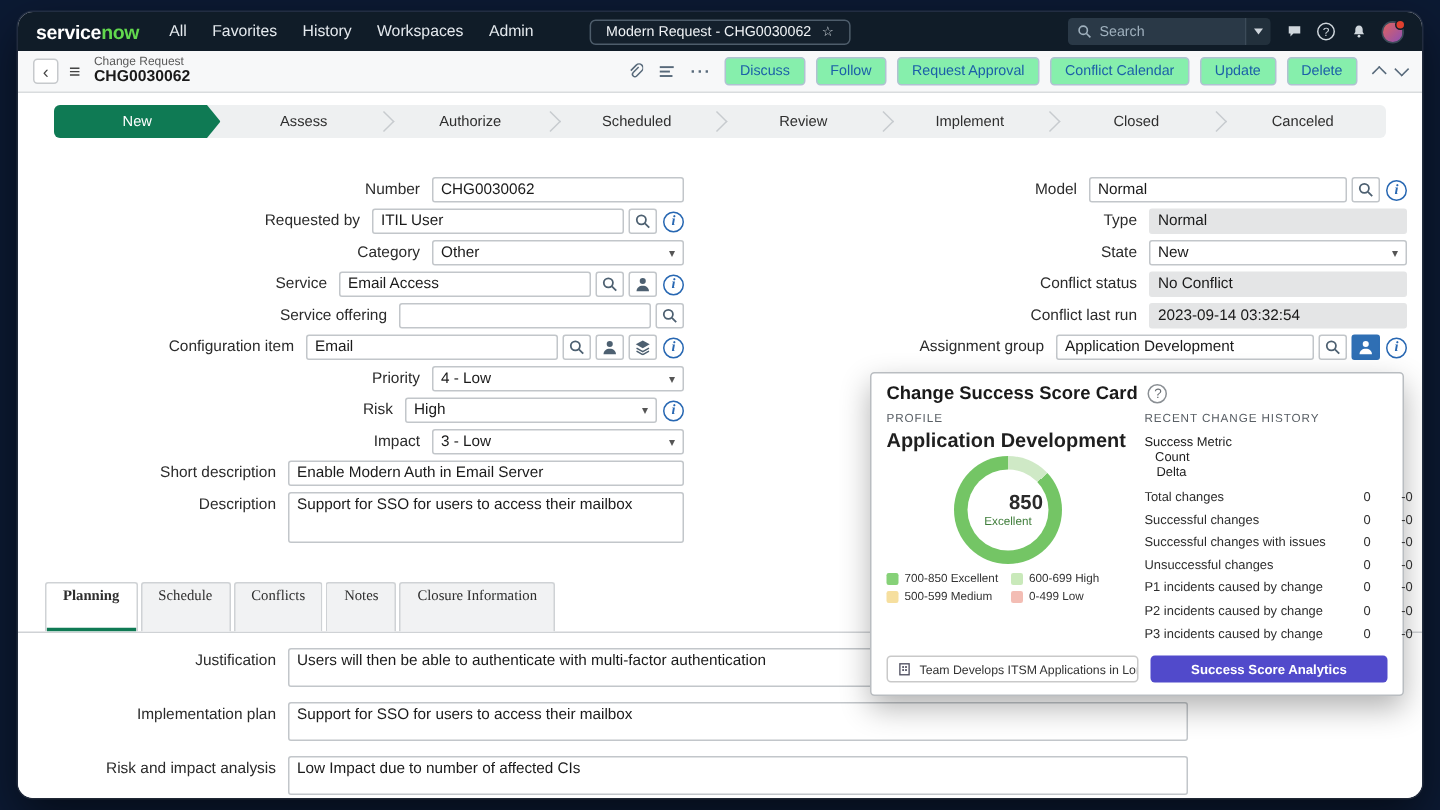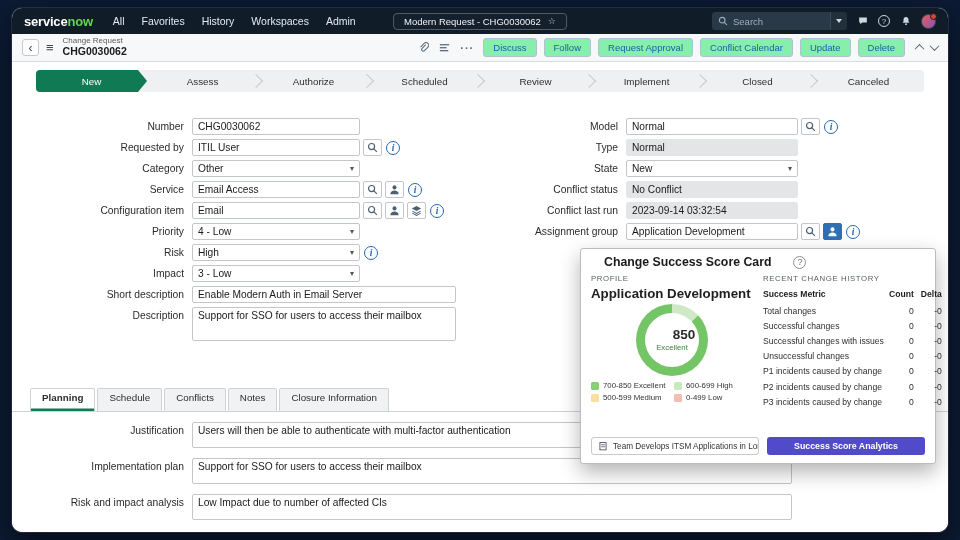--- a/index.html
+++ b/index.html
@@ -101,21 +101,21 @@
     transform:rotate(45deg); z-index:1;
   }
   .stage.active {
     background:#0f7a54; color:#fff;
     clip-path:polygon(0 0, calc(100% - 9px) 0, 100% 50%, calc(100% - 9px) 100%, 0 100%);
   }
   
   .col { position:absolute; }
   .col-left { left:14px; top:56px; width:430px; }
   .col-right { left:446px; top:56px; width:480px; }
-  .row { display:flex; align-items:center; margin-bottom:4px; height:17px; }
+  .row { display:flex; align-items:center; margin-bottom:4px; height:17px;justify-content:flex-end; }
   .row.start { align-items:flex-start; height:auto; }
   .lbl { width:158px; text-align:right; margin-right:8px; font-size:10.3px; color:#2b2b2b; flex:none; }
   .lbl2 { width:160px; text-align:right; margin-right:8px; font-size:10.3px; color:#2b2b2b; flex:none; }
   .row.start .lbl, .row.start .lbl2 { margin-top:3px; }
   .fld {
     height:17px; border:1px solid #c2c6ca; border-radius:2px; background:#fff;
     font-size:10.2px; color:#1a1a1a; padding:0 5px; display:flex; align-items:center;
     font-family:inherit; outline:none;
   }
   textarea.fld { resize:none; padding-top:2px; line-height:1.25; display:block; overflow:hidden; }
@@ -134,21 +134,21 @@
     font-family:"Liberation Serif",serif; font-weight:bold; font-style:italic; background:#fff;
   }
   .ic { width:11px; height:11px; display:block; }
   .ic-s { width:10px; height:10px; display:block; }
   
   .popup {
     position:absolute; left:568px; top:186px; width:356px; height:216px;
     background:#fff; border:1px solid #b9bdc1; border-radius:3px; z-index:20;
     box-shadow:0 8px 20px rgba(0,0,0,.30); display:flex; flex-direction:column;
   }
-  .pp-title { display:flex; align-items:center; gap:22px; padding:6px 23px 3px; font-size:12.3px; font-weight:bold; color:#1a1a1a; }
+  .pp-title { display:flex; align-items:center; gap:7px; padding:6px 10px 3px; font-size:12.3px; font-weight:bold; color:#1a1a1a; }
   .qicon {
     width:13px; height:13px; border:1px solid #8a8f94; border-radius:50%; color:#6a6f74;
     font-size:9px; display:flex; align-items:center; justify-content:center; font-weight:normal;
   }
   .pp-body { display:flex; padding:2px 10px 0; flex:1; }
   .pp-left { width:162px; flex:none; }
   .pp-right { flex:1; padding-left:10px; }
   .sechdr { font-size:7.8px; letter-spacing:.6px; color:#5a6066; margin-bottom:3px; }
   .gname { font-size:13.3px; font-weight:bold; color:#1f1f1f; margin-bottom:2px; white-space:nowrap; }
   .donut { width:72px; height:72px; margin:3px auto 5px; border-radius:50%; position:relative;
@@ -156,42 +156,42 @@
   .donut-hole {
     position:absolute; inset:9px; background:#fff; border-radius:50%;
     display:flex; flex-direction:column; align-items:center; justify-content:center;
   }
   .score { font-size:13.5px; font-weight:bold; color:#2b2b2b; line-height:1;padding-left:24px; }
   .scorelabel { font-size:7.8px; color:#3f7d3a; margin-top:1px; }
   .legend { display:grid; grid-template-columns:1fr 1fr; gap:3px 4px; }
   .legitem { display:flex; align-items:center; gap:4px; font-size:7.8px; color:#333; white-space:nowrap; }
   .sw { width:8px; height:8px; border-radius:1.5px; flex:none; }
   .mtable { width:100%; font-size:8.6px; color:#2e2e2e; }
-  .mhead { display:flex; font-weight:bold; color:#1c1c1c; padding:3px 0 4px; }
+  .mhead { display:flex; font-weight:normal; color:#1c1c1c; padding:3px 0 4px;flex-direction:column; }
   .mrow { display:flex; padding:2.6px 0; }
   .mc-metric { flex:1; white-space:nowrap; overflow:hidden; }
   .mc-count { width:30px; text-align:right; flex:none; }
   .mc-delta { width:28px; text-align:right; flex:none; }
   .pp-foot { display:flex; gap:8px; padding:5px 10px 8px; align-items:center; }
   .teambox {
     flex:1; height:18px; border:1px solid #c9c9c9; border-radius:3px;
     display:flex; align-items:center; gap:5px; padding:0 6px; font-size:8.2px; color:#333;
     white-space:nowrap; overflow:hidden;
   }
   .anbtn {
     width:158px; height:18px; background:#514acb; color:#fff; border:none; border-radius:3px;
     font-size:8.8px; font-weight:bold; font-family:inherit;
   }
   
   .tabs-section { position:absolute; left:0; right:0; top:326px; }
   .tabstrip { display:flex; padding-left:18px; border-bottom:1px solid #cfd2d5; align-items:flex-end; }
   .tab {
-    padding:3px 11px 8px; font-size:9.8px; color:#2e2e2e; background:#f1f2f3;
+    padding:3px 11px 18px; font-size:9.8px; color:#2e2e2e; background:#f1f2f3;
     border:1px solid #cfd2d5; border-bottom:none; margin-right:2px; border-radius:2px 2px 0 0;
-    font-family:Liberation Sans, sans-serif;
+    font-family:Liberation Serif, serif;
   }
   .tab.active { background:#fff; font-weight:bold; box-shadow:inset 0 -2.5px 0 #0f7a54; }
   .bform { padding:10px 0 0 14px; }
   .brow { display:flex; align-items:flex-start; margin-bottom:10px; }
 </style>
 </head>
 <body>
 
 <svg width="0" height="0" style="position:absolute" aria-hidden="true">
   <defs>
@@ -364,20 +364,29 @@
             </svg>
           </button>
         <button class="refbtn">
             <svg class="ic">
               <use href="#sym-person"></use>
             </svg>
           </button>
         <span class="infobtn">i</span>
       </div>
       <div class="row">
+        <label class="lbl">Service offering</label>
+        <input class="fld w168" value="" style="">
+        <button class="refbtn">
+            <svg class="ic">
+              <use href="#sym-search"></use>
+            </svg>
+          </button>
+      </div>
+      <div class="row">
         <label class="lbl">Configuration item</label>
         <input class="fld w168" value="Email" style="">
         <button class="refbtn">
             <svg class="ic">
               <use href="#sym-search"></use>
             </svg>
           </button>
         <button class="refbtn">
             <svg class="ic">
               <use href="#sym-person"></use>

